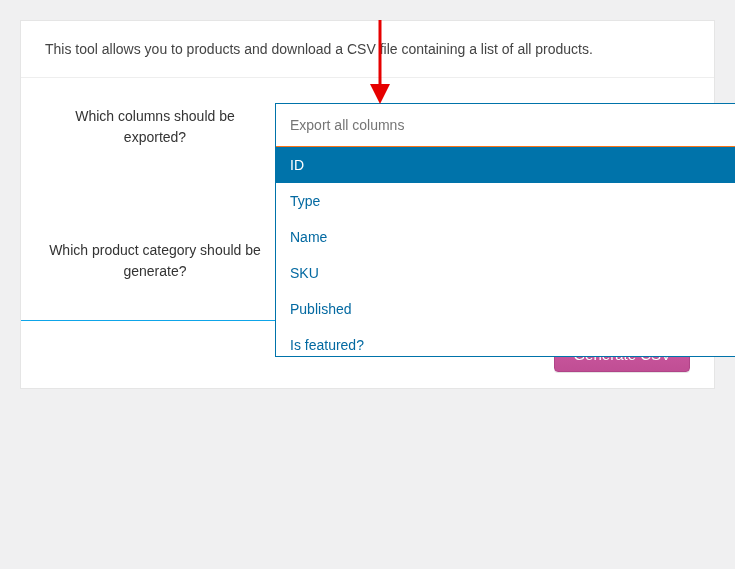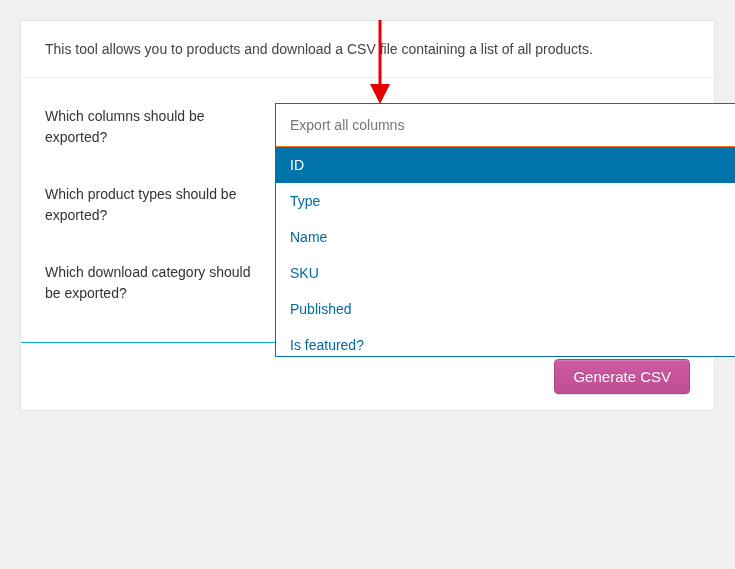--- a/index.html
+++ b/index.html
@@ -3,21 +3,21 @@
   <meta charset="utf-8">
   <style>
     * { box-sizing: border-box; margin: 0; padding: 0; }
     body { font-family: -apple-system, BlinkMacSystemFont, "Helvetica Neue", Arial, sans-serif; background: #f0f0f1; padding: 20px; font-size: 14px; color: #333; }
     .card { background: #fff; border: 1px solid #e5e5e5; width: 695px; margin: 0 auto; position: relative; }
     .card-header { padding: 20px 24px 20px 24px; border-bottom: 1px solid #eee; }
     .card-title { font-size: 23px; font-weight: 400; color: #23282d; margin-bottom: 14px; }
     .card-desc { font-size: 14px; color: #444; }
     .form-body { padding: 10px 24px 20px 24px; position: relative; }
     .form-row { display: flex; align-items: flex-start; padding: 18px 0; }
-    .form-label { width: 230px; flex-shrink: 0; font-size: 14px; color: #333; line-height: 1.5; padding-right: 10px; }
+    .form-label { width: 230px; flex-shrink: 0; font-size: 14px; color: #333; line-height: 1.5; padding-right: 10px; text-align: center; }
     .form-control-wrap { flex: 1; position: relative; }
     .select2-wrap { position: absolute; left: 254px; top: 25px; width: 505px; z-index: 20; }
     .select2-box { border: 1px solid #0073aa; background: #fff; }
     .select2-input { width: 100%; height: 42px; line-height: 42px; padding: 0 14px; font-size: 14px; color: #888; border: none; outline: none; background: #fff; }
     .select2-options { border-top: 1px solid #f97316; max-height: 210px; overflow: hidden; }
     .select2-option { padding: 10px 14px; font-size: 14px; color: #0369a1; cursor: pointer; background: #fff; }
     .select2-option.highlight { background: #0073aa; color: #fff; }
     .checkbox-row { display: flex; align-items: center; color: #555; }
     .checkbox-row input[type="checkbox"] { margin-right: 8px; width: 16px; height: 16px; }
     .card-footer { border-top: 1px solid #0ea5e9; padding: 16px 24px; text-align: right; }
@@ -57,26 +57,25 @@
           </div>
       </div>
     </div>
 
     <div class="form-row">
       <div class="form-label">Which columns should be exported?</div>
       <div class="form-control-wrap placeholder-field"></div>
     </div>
 
     <div class="form-row">
-      <div class="form-label">Which product types should be exported?</div>
       <div class="form-control-wrap placeholder-field"></div>
     </div>
 
     <div class="form-row">
-      <div class="form-label">Which download category should be exported?</div>
+      <div class="form-label">Which product category should be generate?</div>
       <div class="form-control-wrap placeholder-field"></div>
     </div>
 
 
   </div>
 
   <div class="card-footer">
     <button class="btn-primary">Generate CSV</button>
   </div>
 

